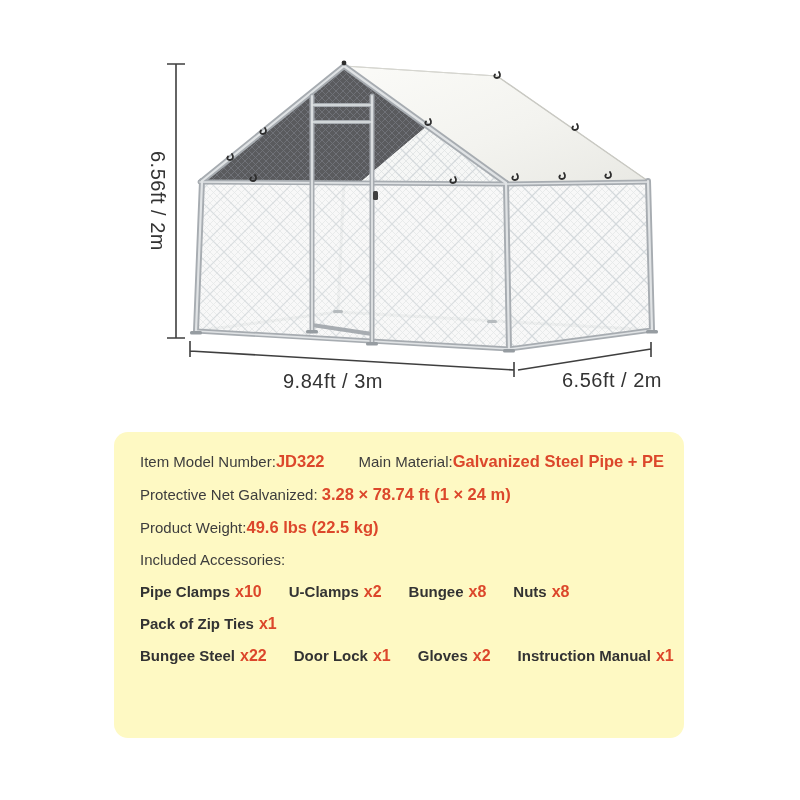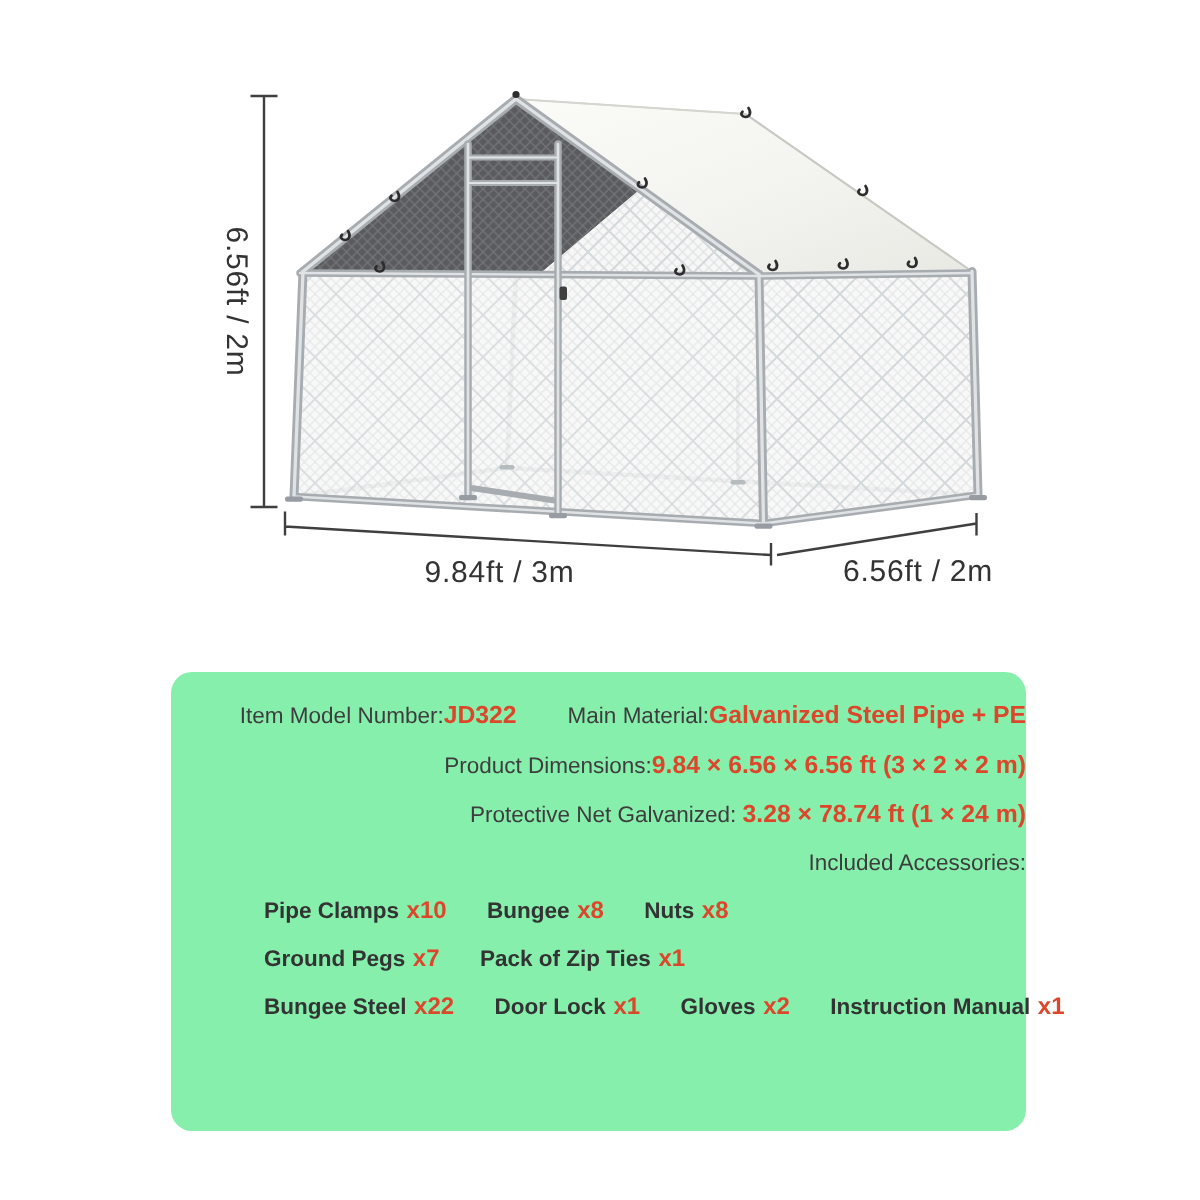--- a/index.html
+++ b/index.html
@@ -6,27 +6,27 @@
             font-family:"Liberation Sans", sans-serif;}
   .stage{position:relative;width:800px;height:800px;background:#ffffff;}
   .art{position:absolute;left:0;top:0;}
   .dimtxt{font-size:20px;fill:#333333;letter-spacing:0.5px;}
   .tube{stroke:#a7acb1;stroke-linecap:round;fill:none;}
   .tubeh{stroke:#e0e3e5;stroke-linecap:round;fill:none;}
   .hook{stroke:#2d2d2d;stroke-width:1.8;fill:none;stroke-linecap:round;}
   .dim{stroke:#3f3f3f;stroke-width:1.6;fill:none;}
   .inner{stroke:#c7cbce;stroke-linecap:round;}
   
-  .panel{position:absolute;left:114px;top:448px;width:570px;height:306px;background:#86efac;
-         border-radius:14px;padding:13px 0 0 26px;box-sizing:border-box;text-align:right;}
+  .panel{position:absolute;left:114px;top:432px;width:570px;height:306px;background:#fef9c3;
+         border-radius:14px;padding:13px 0 0 26px;box-sizing:border-box;}
   .prow{line-height:32px;white-space:nowrap;}
   .lbl{font-size:15px;color:#3d3d3d;}
   .gap{margin-left:34px;}
   .val{font-size:16.5px;font-weight:bold;color:#dc472b;}
-  .acc{display:flex;column-gap:27px;margin-left:36px;}
+  .acc{display:flex;column-gap:27px;}
   .acc-item{white-space:nowrap;}
   .acc-name{font-size:15px;font-weight:bold;color:#333333;}
   .acc-qty{font-size:16px;font-weight:bold;color:#dc472b;margin-left:5px;}
 </style>
 </head>
 <body>
 
 <div class="stage">
 
   <svg class="art" width="800" height="440" viewBox="0 0 800 440">
@@ -182,31 +182,31 @@
     </g>
 
     <g>
       <path class="dim" d="M518,370 L651,349 M651,342 L651,357"></path>
       <text class="dimtxt" x="612" y="387" text-anchor="middle">6.56ft / 2m</text>
     </g>
   </svg>
 
   <div class="panel">
     <div class="prow"><span class="lbl">Item Model Number:</span><span class="val">JD322</span><span class="lbl gap">Main Material:</span><span class="val">Galvanized Steel Pipe + PE</span></div>
-    <div class="prow"><span class="lbl">Product Dimensions:</span><span class="val">9.84 × 6.56 × 6.56 ft (3 × 2 × 2 m)</span></div>
     <div class="prow"><span class="lbl">Protective Net Galvanized: </span><span class="val">3.28 × 78.74 ft (1 × 24 m)</span></div>
+    <div class="prow"><span class="lbl">Product Weight:</span><span class="val">49.6 lbs (22.5 kg)</span></div>
     <div class="prow"><span class="lbl">Included Accessories:</span></div>
 
     <div class="prow acc">
       <span class="acc-item"><span class="acc-name">Pipe Clamps</span><span class="acc-qty">x10</span></span>
+      <span class="acc-item"><span class="acc-name">U-Clamps</span><span class="acc-qty">x2</span></span>
       <span class="acc-item"><span class="acc-name">Bungee</span><span class="acc-qty">x8</span></span>
       <span class="acc-item"><span class="acc-name">Nuts</span><span class="acc-qty">x8</span></span>
     </div>
     <div class="prow acc">
-      <span class="acc-item"><span class="acc-name">Ground Pegs</span><span class="acc-qty">x7</span></span>
       <span class="acc-item"><span class="acc-name">Pack of Zip Ties</span><span class="acc-qty">x1</span></span>
     </div>
     <div class="prow acc">
       <span class="acc-item"><span class="acc-name">Bungee Steel</span><span class="acc-qty">x22</span></span>
       <span class="acc-item"><span class="acc-name">Door Lock</span><span class="acc-qty">x1</span></span>
       <span class="acc-item"><span class="acc-name">Gloves</span><span class="acc-qty">x2</span></span>
       <span class="acc-item"><span class="acc-name">Instruction Manual</span><span class="acc-qty">x1</span></span>
     </div>
   </div>
 </div>

